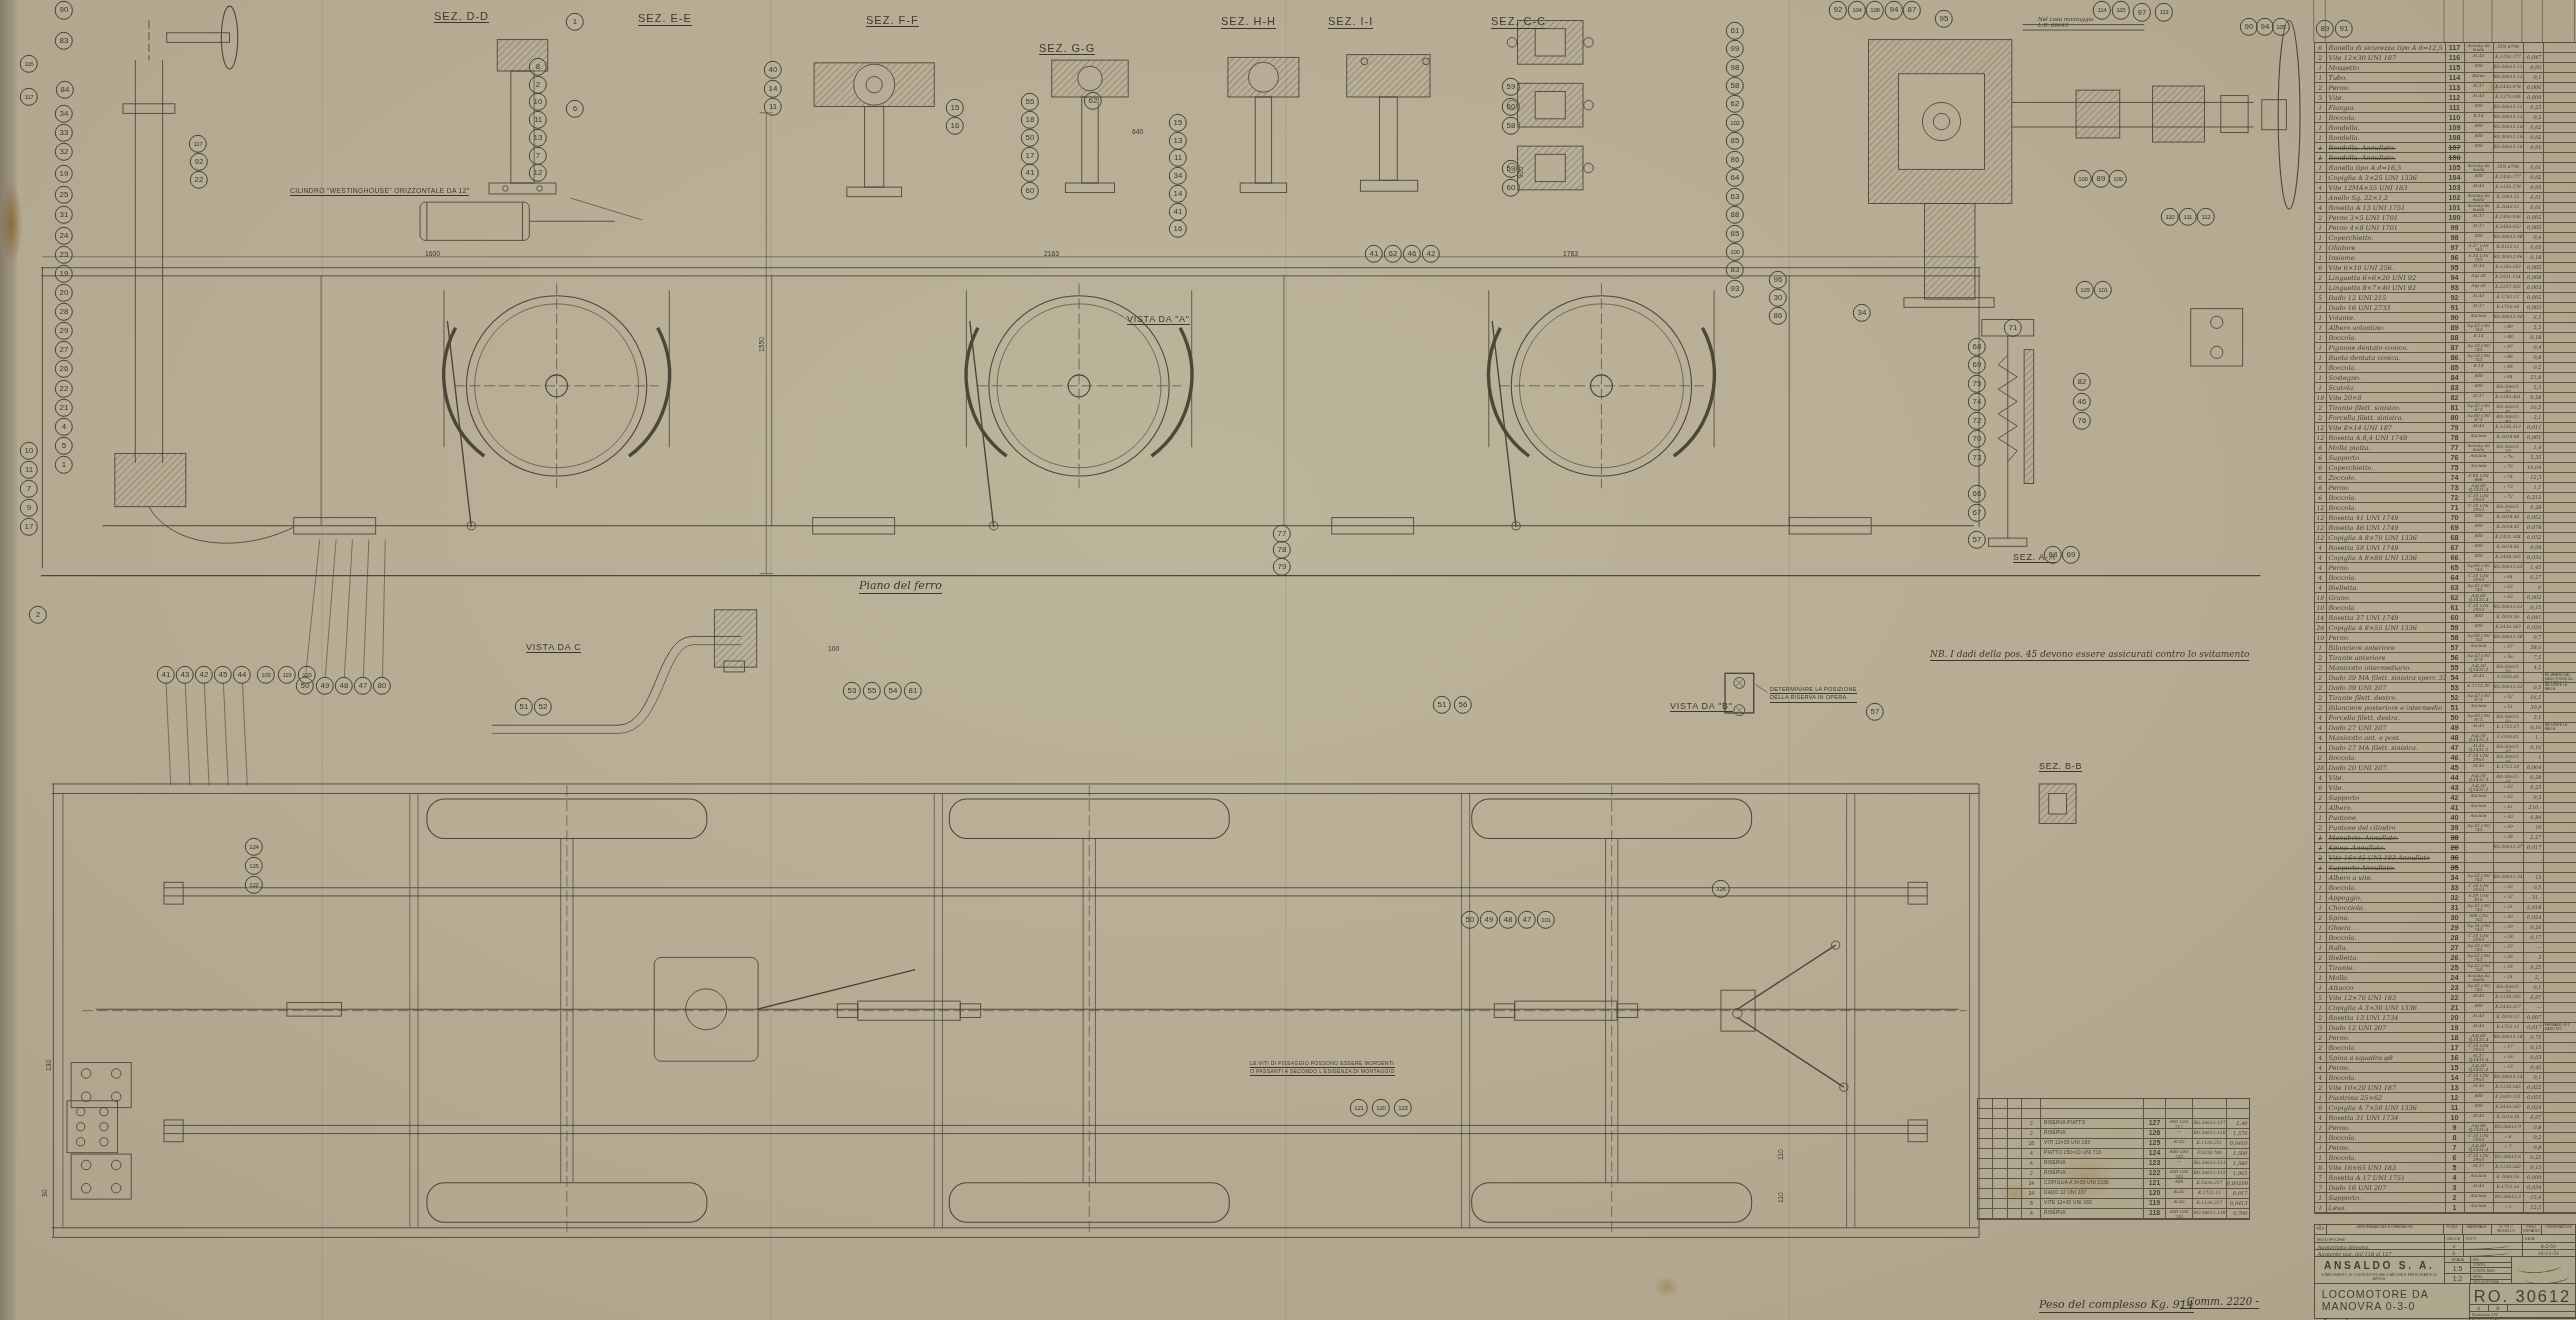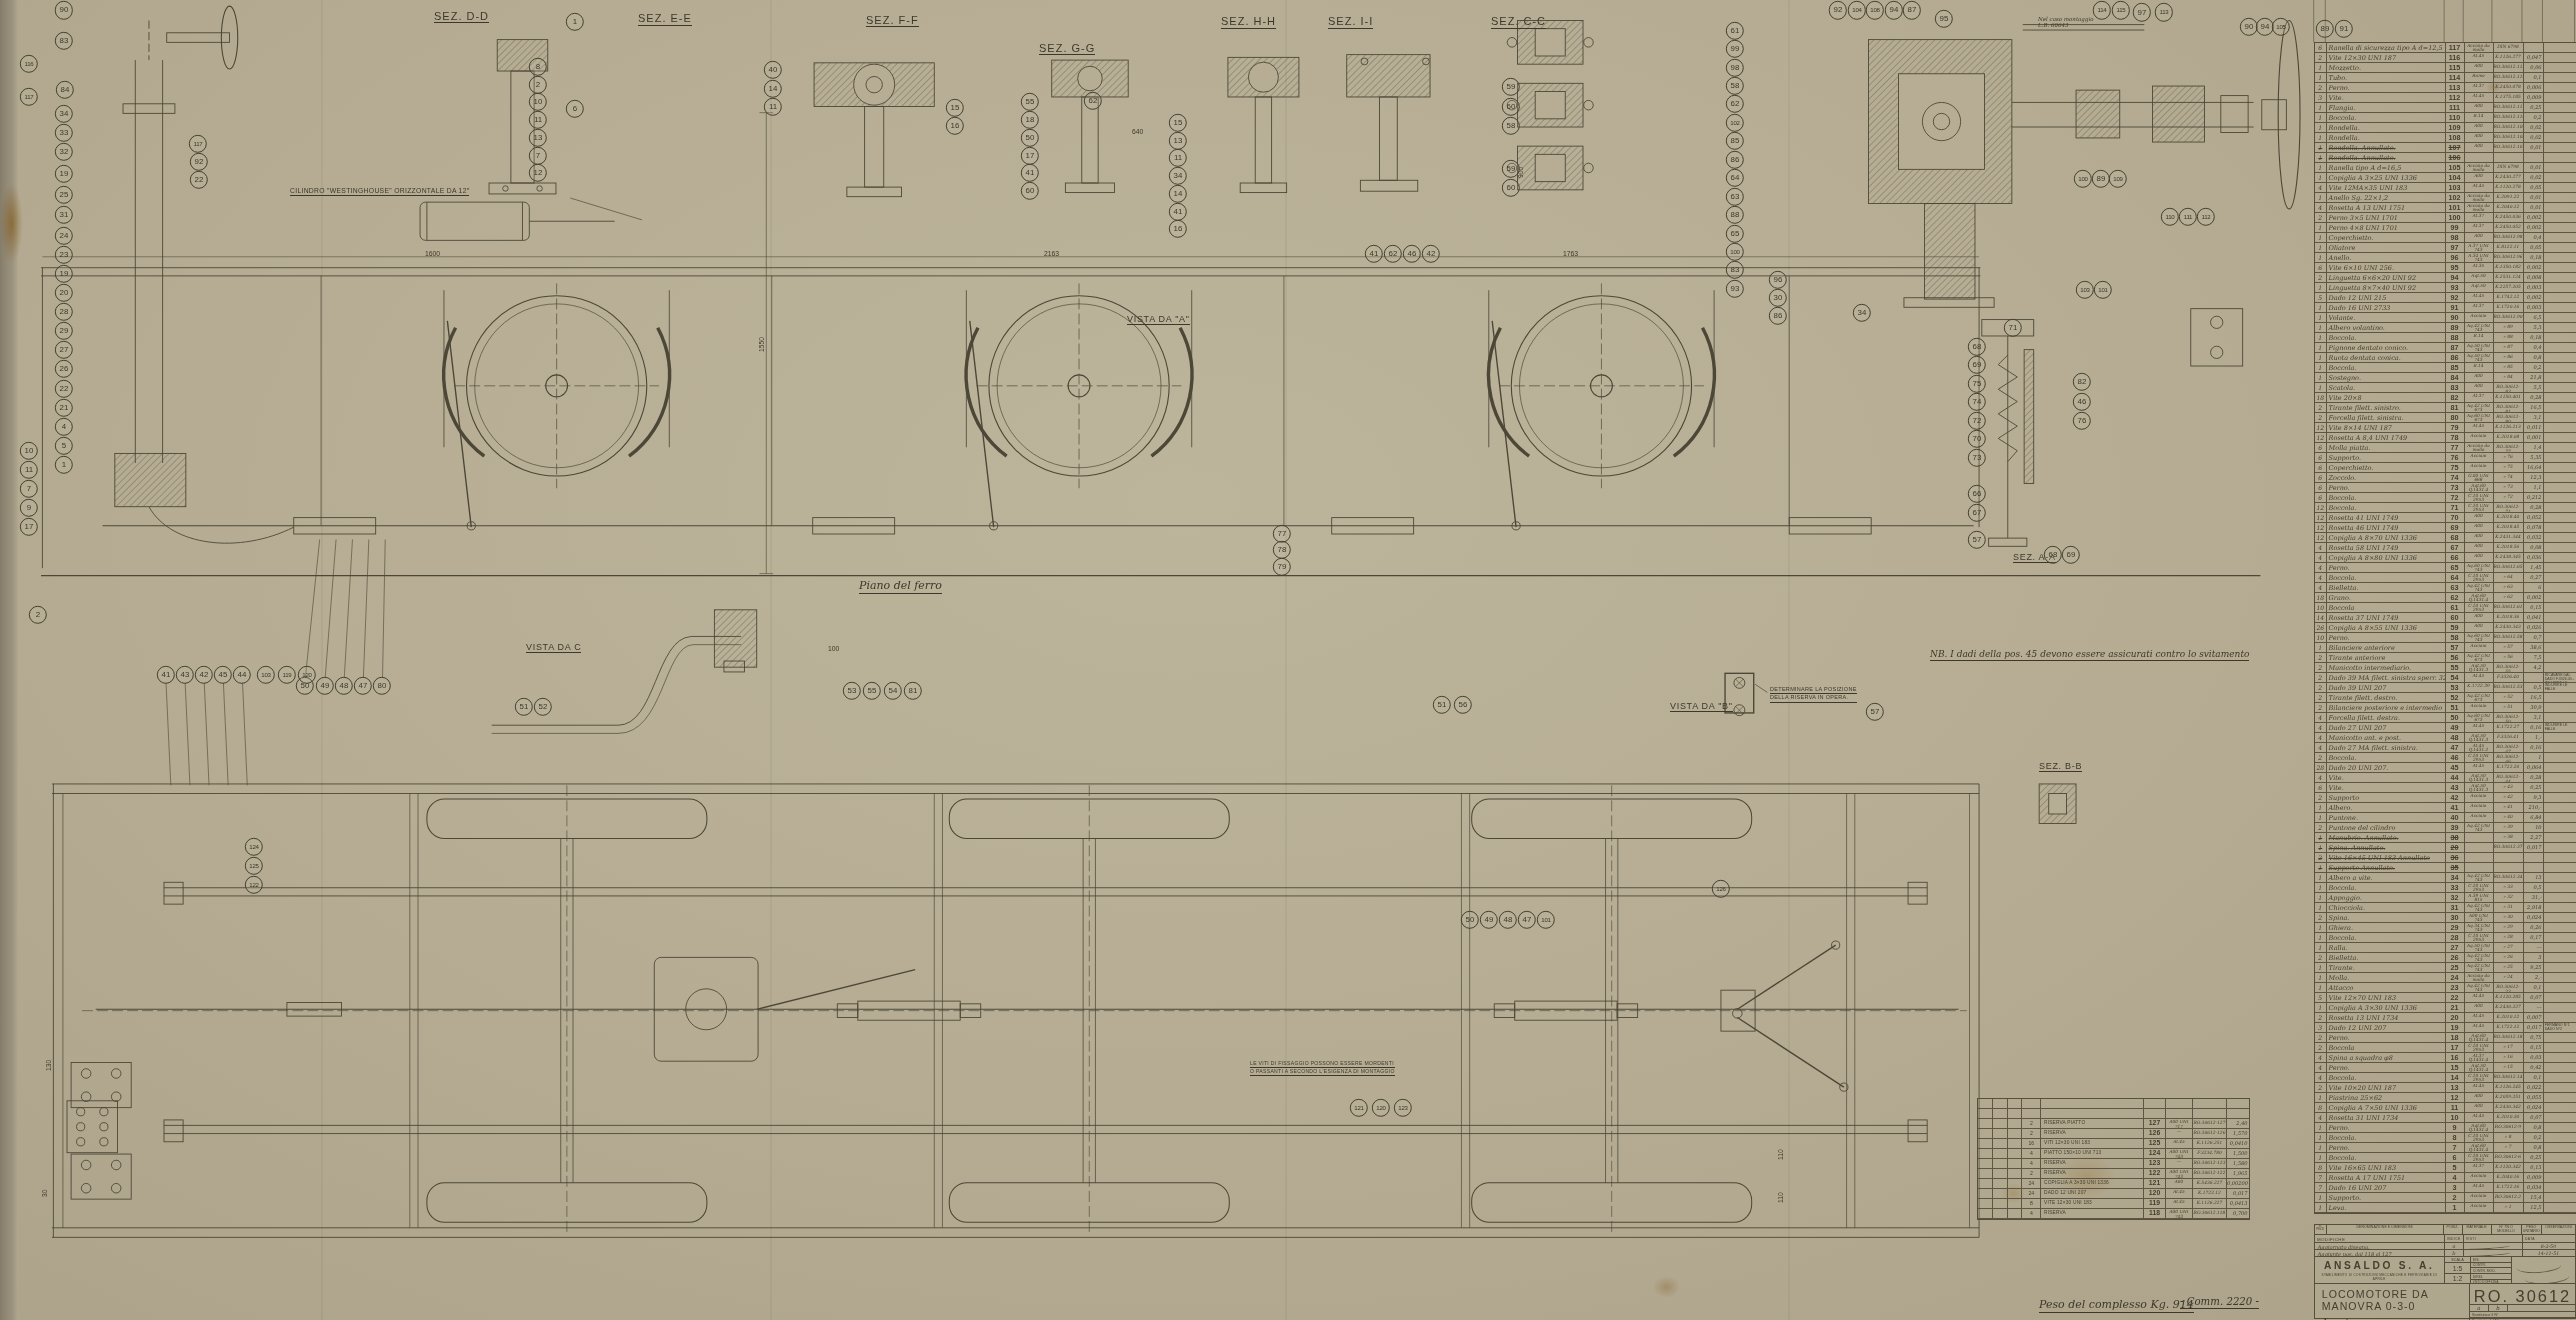--- a/index.html
+++ b/index.html
@@ -805,21 +805,21 @@
         <div class="c-q">1</div>
         <div class="c-d">Oliatore</div>
         <div class="c-p">97</div>
         <div class="c-m">A.37 UNI 743</div>
         <div class="c-n">K.8122.11</div>
         <div class="c-w">0,05</div>
         <div class="c-o"></div>
       </div>
       <div class="trow">
         <div class="c-q">1</div>
-        <div class="c-d">Anello.</div>
+        <div class="c-d">Insieme.</div>
         <div class="c-p">96</div>
         <div class="c-m">A.34 UNI 743</div>
         <div class="c-n">RO.30612.96</div>
         <div class="c-w">0,18</div>
         <div class="c-o"></div>
       </div>
       <div class="trow">
         <div class="c-q">6</div>
         <div class="c-d">Vite 6×10 UNI 256.</div>
         <div class="c-p">95</div>

